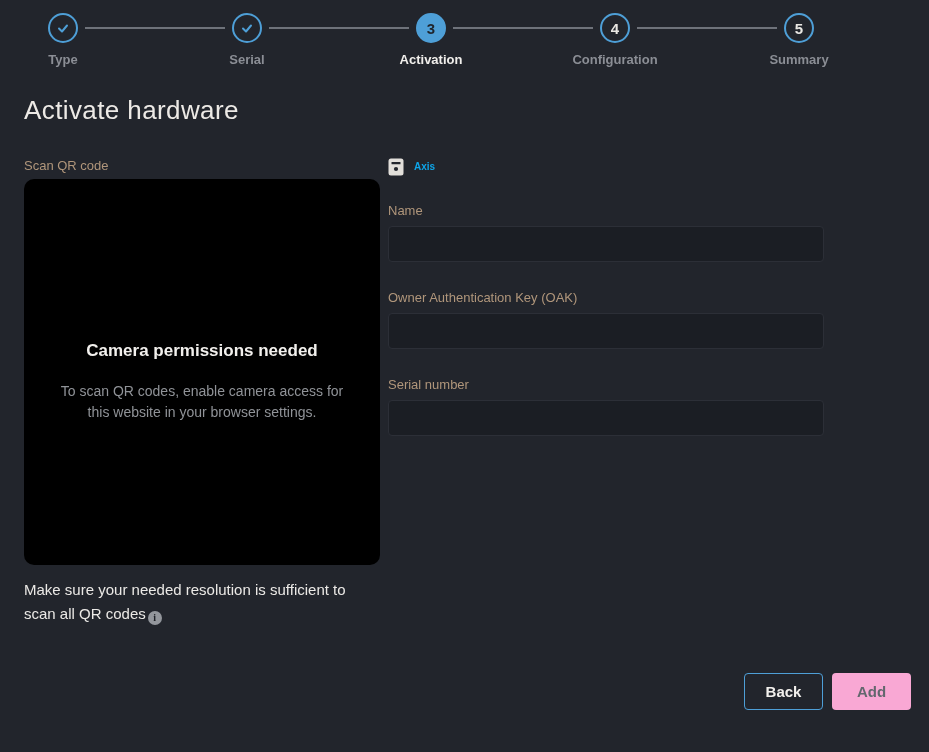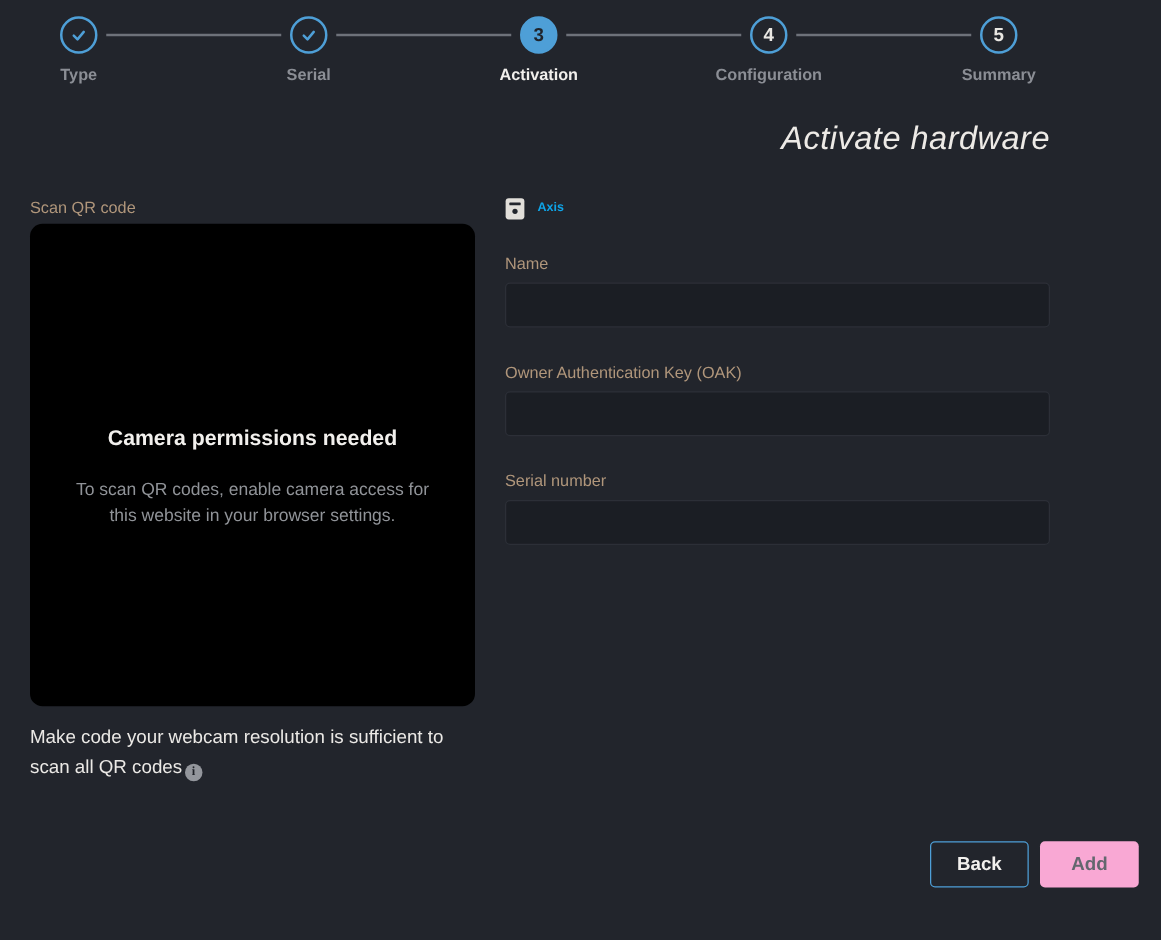--- a/index.html
+++ b/index.html
@@ -61,33 +61,32 @@
   }
   .c1{left:85px;width:140px;}
   .c2{left:269px;width:140px;}
   .c3{left:453px;width:140px;}
   .c4{left:637px;width:140px;}
 
   
   .page-title{
     margin:26px 24px 0;
     width:816px;
-    text-align:right;
+    text-align:left;
     font-size:26px;
     font-weight:300;
     color:#edeae6;
     letter-spacing:.4px;
     line-height:1.1;
-    font-style:italic;
   }
 
   
   .content{
     display:flex;
-    gap:24px;
+    gap:8px;
     margin:33px 0 0 24px;
     width:816px;
   }
   .left-col{width:356px;}
   .right-col{width:436px;}
 
   .qr-label{
     font-size:13px;
     color:var(--tan);
     margin-bottom:6px;
@@ -232,21 +231,21 @@
 <h1 class="page-title">Activate hardware</h1>
 
 <div class="content">
 
   <div class="left-col">
     <div class="qr-label">Scan QR code</div>
     <div class="qr-box">
       <div class="qr-heading">Camera permissions needed</div>
       <div class="qr-desc">To scan QR codes, enable camera access for this website in your browser settings.</div>
     </div>
-    <div class="qr-note"><span>Make code your webcam resolution is sufficient to scan all QR codes</span><span class="info-icon">i</span></div>
+    <div class="qr-note"><span>Make sure your needed resolution is sufficient to scan all QR codes</span><span class="info-icon">i</span></div>
   </div>
 
   <div class="right-col">
     <div class="device-header">
       <svg width="16" height="18" viewBox="0 0 16 18">
         <rect x="0.5" y="0.5" width="15" height="17" rx="2.5" fill="#e2dfda"></rect>
         <rect x="3.5" y="4" width="9" height="2.2" rx="0.5" fill="#22252c"></rect>
         <circle cx="8" cy="11" r="2.1" fill="#22252c"></circle>
       </svg>
       <span class="device-name">Axis</span>

